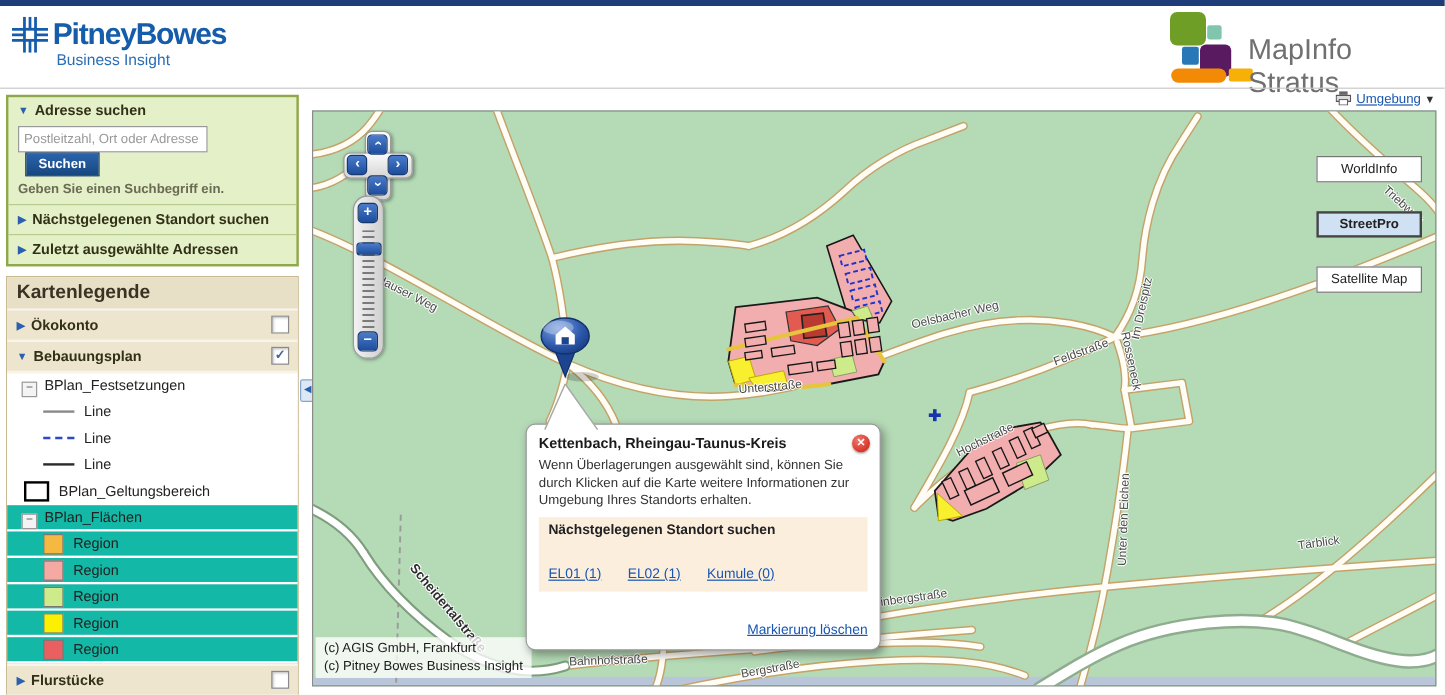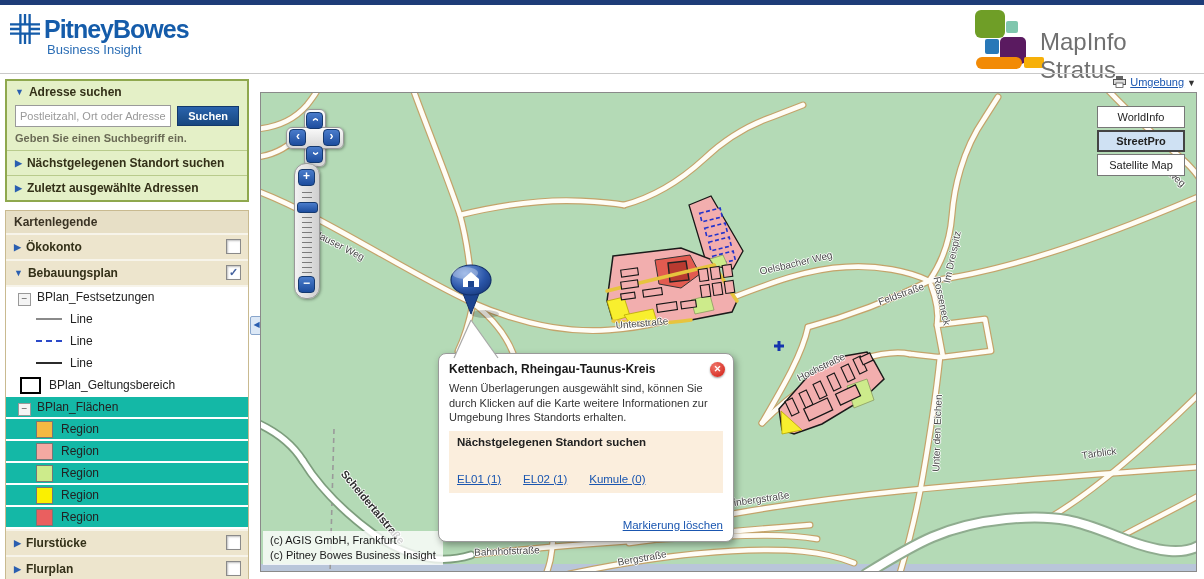--- a/index.html
+++ b/index.html
@@ -19,29 +19,29 @@
   #print-row{position:absolute;left:1090px;top:76px;width:106px;height:16px;text-align:right;font-size:11px;}
   #print-row a{color:#1a56b0;text-decoration:underline;cursor:pointer;}
   #print-caret{color:#333;font-size:9px;margin-left:3px;}
   #printer-ic{vertical-align:-2px;margin-right:4px;}
 
   
   #sidebar{position:absolute;left:5px;top:79px;width:244px;}
   .searchbox{border:2px solid #8fa84e;background:#e4f0c7;}
   .sb-title{padding:4px 8px 3px;font-size:12px;font-weight:bold;color:#333018;}
   .arr{color:#2b5fb0;font-size:9px;margin-right:5px;vertical-align:1px;}
-  .sb-row{padding:3px 8px 4px;display:flex;align-items:center;}
+  .sb-row{padding:3px 8px 4px;display:flex;align-items:flex-start;flex-direction:column;}
   .sb-row input{width:148px;height:18px;border:1px solid #9a9a9a;font-size:11px;padding:1px 4px;color:#555;}
   .sb-row input::placeholder{color:#999;}
   .btn{margin-left:6px;background:linear-gradient(#2a63ad,#17477f);color:#fff;font-weight:bold;
        font-size:11px;border:1px solid #12386b;padding:3px 10px;cursor:pointer;}
   .sb-hint{padding:1px 8px 6px;font-size:11px;font-weight:bold;color:#6a6a55;}
   .sb-collapsed{border-top:1px solid #b9cb8c;padding:5px 8px;font-size:12px;font-weight:bold;color:#333018;cursor:pointer;}
   .legend{margin-top:8px;border:1px solid #c9ba90;background:#fff;}
-  .lg-header{background:#e7dfc6;border-bottom:2px solid #f7f4ea;padding:4px 8px;font-size:12px;font-weight:bold;color:#3a3324;}
+  .lg-header{background:#e7dfc6;border-bottom:2px solid #f7f4ea;padding:4px 8px;font-size:16px;font-weight:bold;color:#3a3324;}
   .lg-group{position:relative;background:#ede5cd;border-bottom:2px solid #f7f4ea;padding:5px 8px;
             font-size:12px;font-weight:bold;color:#333018;cursor:pointer;}
   .cb{position:absolute;right:7px;top:4px;width:13px;height:13px;background:#fff;border:1px solid #8a8a8a;
       box-shadow:inset 1px 1px 2px rgba(0,0,0,.25);font-size:11px;line-height:12px;text-align:center;color:#44629e;font-weight:bold;}
   .lg-tree{background:#fff;}
   .trow{height:20px;line-height:20px;font-size:12px;color:#222;padding-left:12px;white-space:nowrap;border-bottom:2px solid #fff;}
   .trow.leaf{padding-left:30px;}
   .trow.gray{background:#14b8a6;}
   .minus{display:inline-block;width:11px;height:11px;border:1px solid #999;background:#f4f4f4;color:#555;
          font-size:10px;line-height:9px;text-align:center;margin-right:6px;vertical-align:-1px;}
@@ -59,21 +59,21 @@
   .street{position:absolute;font-size:10px;color:#4a4a4a;white-space:nowrap;
           text-shadow:1px 0 0 #fff,-1px 0 0 #fff,0 1px 0 #fff,0 -1px 0 #fff;}
   .street-big{font-size:11px;font-weight:bold;color:#2e2e2e;}
 
   #copyright{position:absolute;left:2px;top:438px;z-index:25;background:rgba(255,255,255,.78);
              padding:2px 7px;font-size:11px;color:#1a1a1a;line-height:15px;}
 
   
   #layers{position:absolute;left:836px;top:13px;width:88px;z-index:40;}
   .layer-btn{height:20px;line-height:20px;text-align:center;background:#fff;border:1px solid #777;
-             font-size:11px;color:#222;margin-bottom:2px;cursor:pointer;}
+             font-size:11px;color:#222;margin-bottom:2px;cursor:pointer;margin-top:24px;}
   .layer-btn.active{background:#cfe1f3;border:2px solid #444;font-weight:bold;height:18px;line-height:18px;}
 
   
   #panpad{position:absolute;left:25px;top:16px;width:58px;height:58px;z-index:40;}
   .pad-bar{position:absolute;background:linear-gradient(#fafafa,#d5d5d5);border:1px solid #9a9a9a;border-radius:6px;box-shadow:1px 1px 3px rgba(0,0,0,.35);}
   .pad-v{left:18px;top:0;width:20px;height:56px;}
   .pad-h{left:0;top:18px;width:56px;height:20px;}
   .nav-btn{position:absolute;width:15px;height:15px;background:linear-gradient(#4a7ccb,#1d4d9e);
            border:1px solid #15396f;border-radius:4px;color:#fff;font-weight:bold;font-size:12px;
            line-height:13px;text-align:center;cursor:pointer;}

